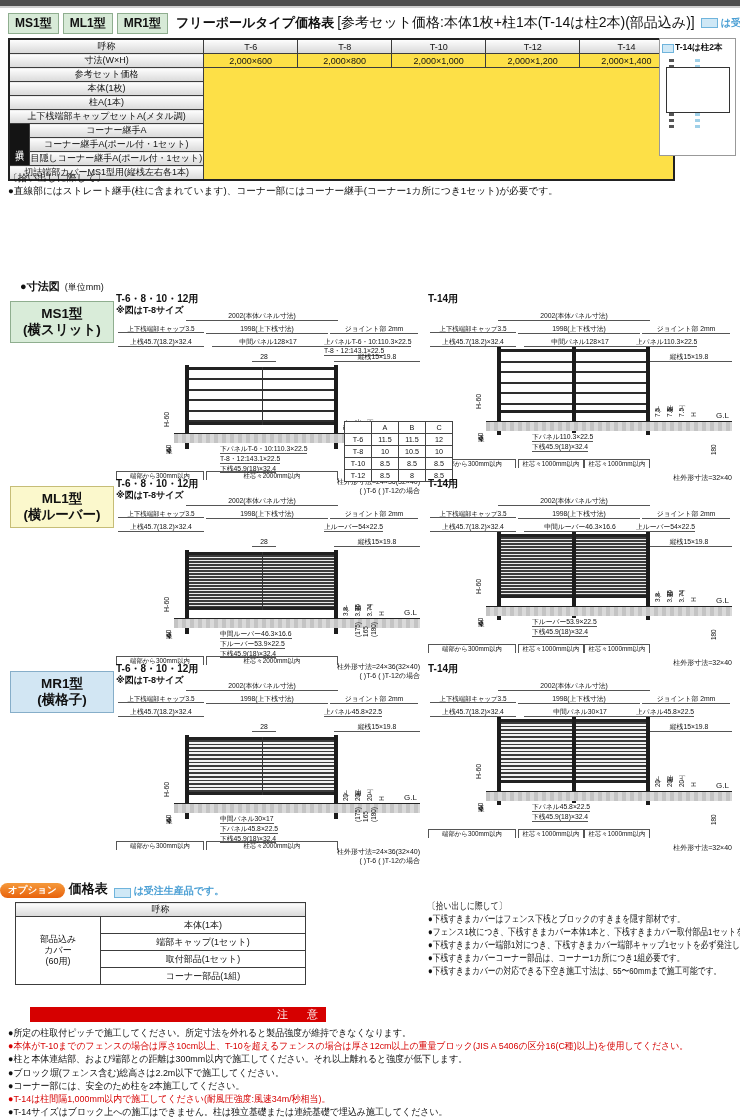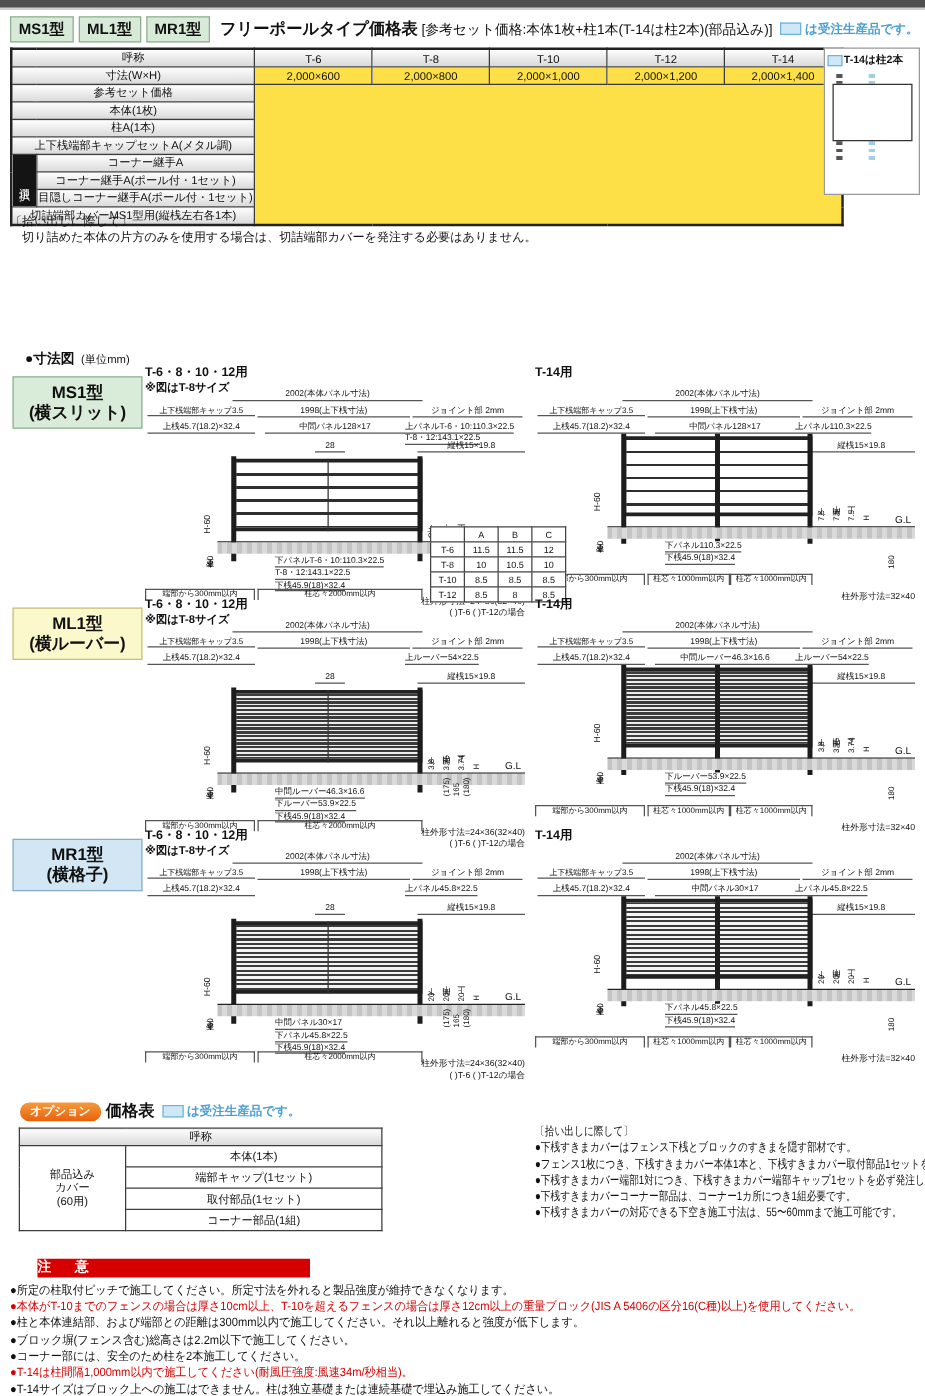--- a/index.html
+++ b/index.html
@@ -3,21 +3,21 @@
 <meta charset="utf-8">
 <style>
   html,body{margin:0;padding:0}
   body{width:740px;height:1117px;position:relative;background:#fff;overflow:hidden;
        font-family:"Liberation Sans","DejaVu Sans",sans-serif;color:#111;}
   .topbar{position:absolute;top:0;left:0;width:740px;height:6px;background:#4f4f4f;border-bottom:2px solid #cfcfcf}
   
   .hdr{position:absolute;top:13px;left:8px;display:flex;align-items:center;height:20px;white-space:nowrap}
   .tab{border:1px solid #8fae8f;background:#d7ead7;padding:1px 6px;font-size:12px;font-weight:bold;margin-right:4px}
   .hdr-title{font-size:13px;font-weight:bold;margin:0 3px 0 4px}
-  .hdr-sub{font-size:11px}
+  .hdr-sub{font-size:14px}
   .legend-chip{display:inline-block;width:15px;height:8px;background:#cfe8f6;border:1px solid #6fb4dc;margin:0 3px 0 6px;vertical-align:middle}
   .legend-txt{color:#4a9fd4;font-size:10px;font-weight:bold}
   
   .ptable{position:absolute;top:38px;left:8px;border-collapse:collapse;border:2px solid #222;table-layout:fixed}
   .ptable td{border:1px solid #3c3c3c;height:12px;padding:0 1px;text-align:center;font-size:9px;white-space:nowrap;overflow:hidden}
   .hc{background:linear-gradient(180deg,#fdfdfd,#d9d9d9)}
   .vc,.bigcell{background:#fde047}
   .selcell{background:#141414;color:#fff;writing-mode:vertical-rl;font-size:9px;letter-spacing:2px;padding:0}
   
   .t14box{position:absolute;top:38px;left:659px;width:77px;height:118px;border:1px solid #999;background:#fff;box-sizing:border-box;padding:3px 2px}
@@ -87,31 +87,31 @@
   .dg-right .d-gl{top:114px}
   .dg-right .botl{top:136px}
   .dg-right .d-edge{top:162px}
   .dg-right .pitchg{top:162px}
   .dg-right .depth-r{top:130px}
   .dg-right .capg{top:176px}
   
   .abct{position:absolute;left:336px;top:124px;border-collapse:collapse;background:#fff;border:1.5px solid #333}
   .abct td{border:1px solid #444;font-size:7.2px;width:26px;height:11px;text-align:center;padding:0}
   
-  .opt-hdr{position:absolute;top:880px;left:16px;display:flex;align-items:center;white-space:nowrap}
+  .opt-hdr{position:absolute;top:880px;left:0;display:flex;align-items:flex-end;white-space:nowrap}
   .opt-badge{display:inline-block;background:linear-gradient(180deg,#f59a3c,#e8620c);color:#fff;font-size:9.5px;font-weight:bold;padding:1px 8px;border-radius:8px}
   .opt-title{font-size:13px;font-weight:bold;margin-left:4px}
   .otable{position:absolute;left:15px;top:902px;border-collapse:collapse;border:1.5px solid #222;table-layout:fixed}
   .otable td{border:1px solid #3c3c3c;font-size:9px;text-align:center;padding:0 2px;white-space:nowrap;overflow:hidden}
   .og{width:80px;font-size:9px;line-height:11px}
   .oi{width:200px;height:16px;background:#fff}
   .oh{height:12px}
   .opt-notes{position:absolute;top:899px;left:428px;font-size:9.7px;line-height:13px;white-space:nowrap;transform:scaleX(.8);transform-origin:left top;width:390px}
   
-  .c-banner{position:absolute;top:1007px;left:30px;width:218px;height:15px;background:#d60000;color:#fff;font-weight:bold;font-size:11px;text-align:left;letter-spacing:8px;line-height:15px}
+  .c-banner{position:absolute;top:1007px;left:30px;width:296px;height:15px;background:#d60000;color:#fff;font-weight:normal;font-size:11px;text-align:right;letter-spacing:8px;line-height:15px}
   .c-lines{position:absolute;top:1026px;left:8px;font-size:9.6px;line-height:13.2px;white-space:nowrap;transform:scaleX(.93);transform-origin:left top}
   .cline{white-space:nowrap}
   .red{color:#d60000}
 </style>
 </head>
 <body>
 
 <div class="topbar"></div>
 
 <div class="hdr">
@@ -190,21 +190,21 @@
   <div class="t14diag">
     <div class="t14post p1"></div>
     <div class="t14post p2"></div>
     <div class="t14panel"></div>
   </div>
 </div>
 
 <div class="notes1">
   <div>〔拾い出しに際して〕</div>
   <div id="notes1-lines">
-      <div class="nline">　切り詰めた本体の片方のみを使用する場合は、切詰端部カバーを発注する必要はありません。</div>
+      <div class="nline">●直線部にはストレート継手(柱に含まれています)、コーナー部にはコーナー継手(コーナー1カ所につき1セット)が必要です。</div>
     </div>
 </div>
 
 <div class="dhead">
   <span>●寸法図</span>
   <span class="unit">(単位mm)</span>
 </div>
 
 <div id="sections">
     <div class="srow" style="top: 297px;">

